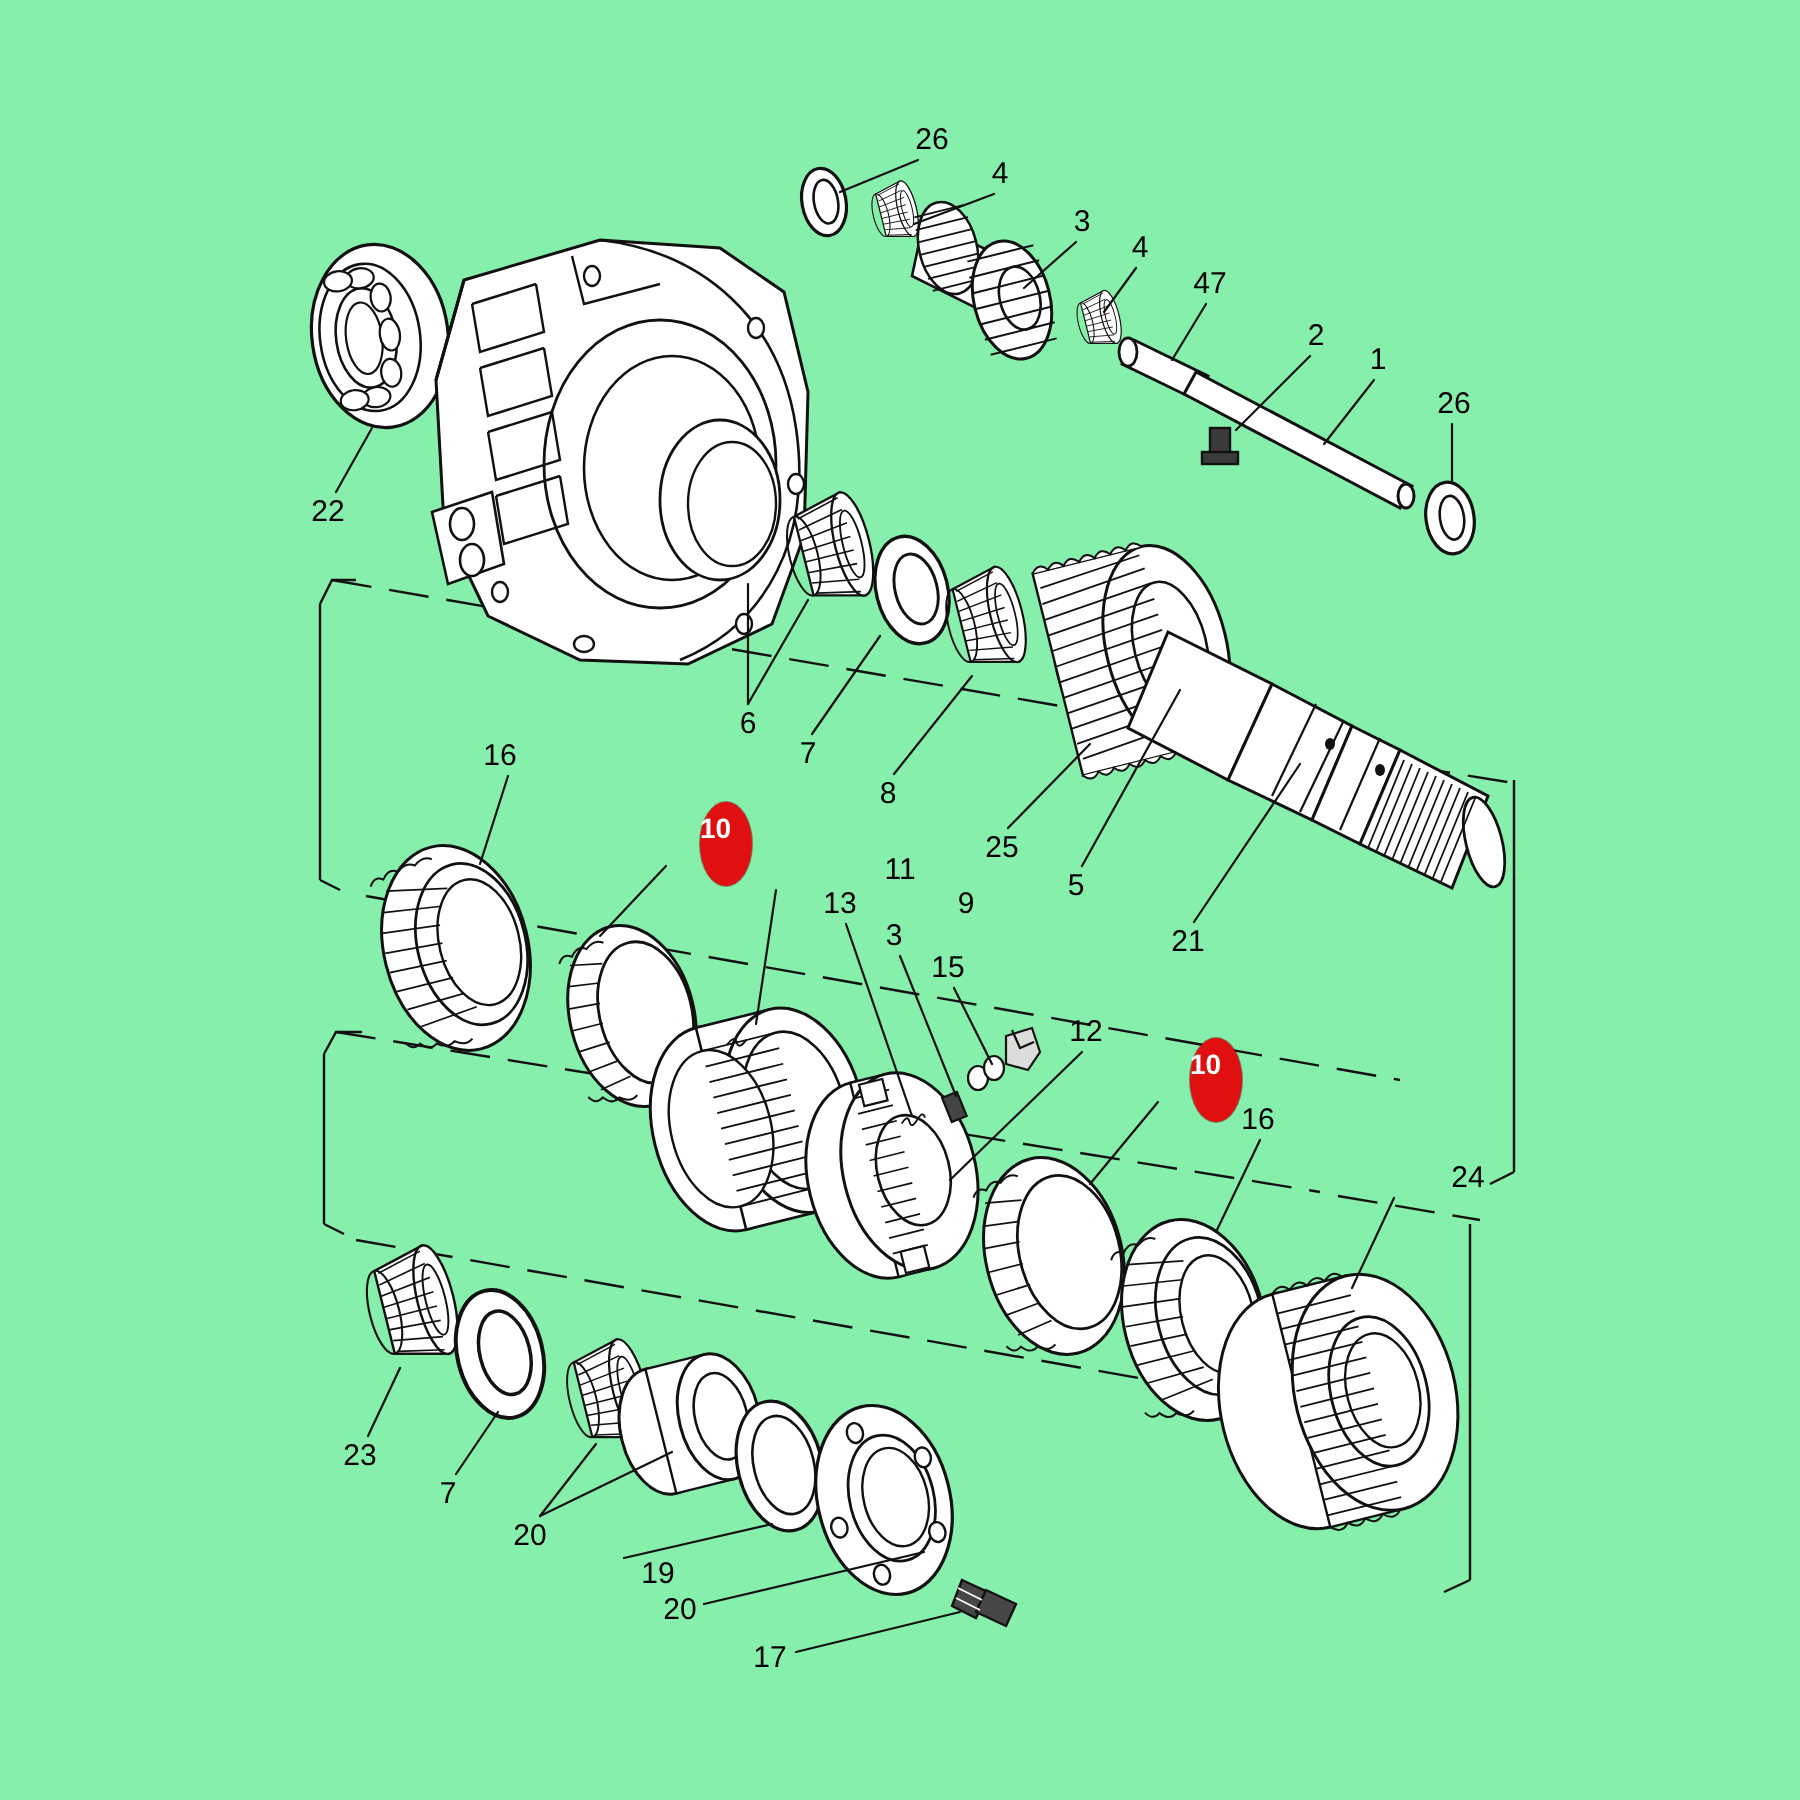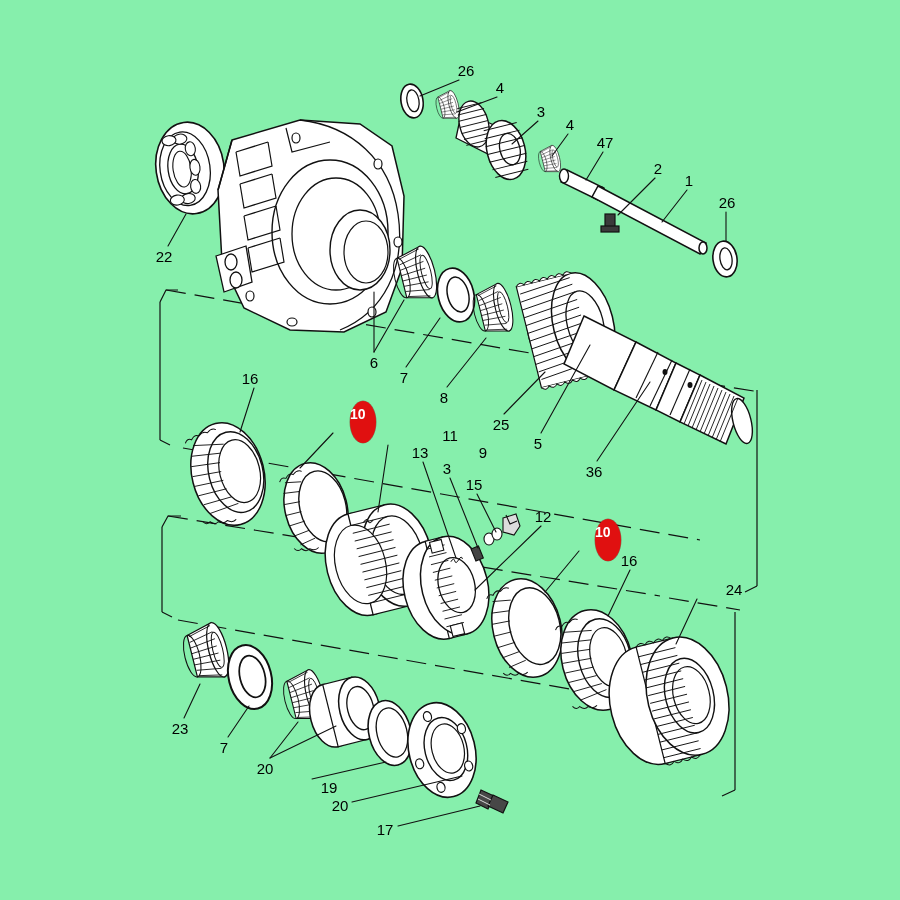--- a/index.html
+++ b/index.html
@@ -538,21 +538,21 @@
       <div class="callout" style="left: 605px; top: 142px;">47</div>
       <div class="callout" style="left: 658px; top: 168px;">2</div>
       <div class="callout" style="left: 689px; top: 180px;">1</div>
       <div class="callout" style="left: 727px; top: 202px;">26</div>
       <div class="callout" style="left: 164px; top: 256px;">22</div>
       <div class="callout" style="left: 374px; top: 362px;">6</div>
       <div class="callout" style="left: 404px; top: 377px;">7</div>
       <div class="callout" style="left: 444px; top: 397px;">8</div>
       <div class="callout" style="left: 501px; top: 424px;">25</div>
       <div class="callout" style="left: 538px; top: 443px;">5</div>
-      <div class="callout" style="left: 594px; top: 471px;">36</div>
+      <div class="callout" style="left: 594px; top: 471px;">21</div>
       <div class="callout" style="left: 483px; top: 452px;">9</div>
       <div class="callout" style="left: 250px; top: 378px;">16</div>
       <div class="callout" style="left: 406px; top: 435px; margin-left: 44px;">11</div>
       <div class="callout" style="left: 420px; top: 452px;">13</div>
       <div class="callout" style="left: 447px; top: 468px;">3</div>
       <div class="callout" style="left: 474px; top: 484px;">15</div>
       <div class="callout" style="left: 543px; top: 516px;">12</div>
       <div class="callout" style="left: 629px; top: 560px;">16</div>
       <div class="callout" style="left: 694px; top: 589px; margin-left: 40px;">24</div>
       <div class="callout" style="left: 180px; top: 728px;">23</div>

